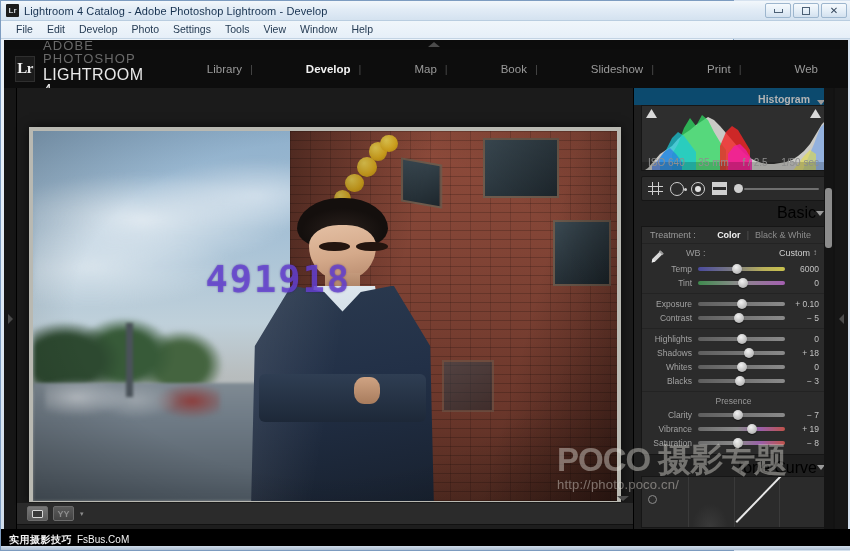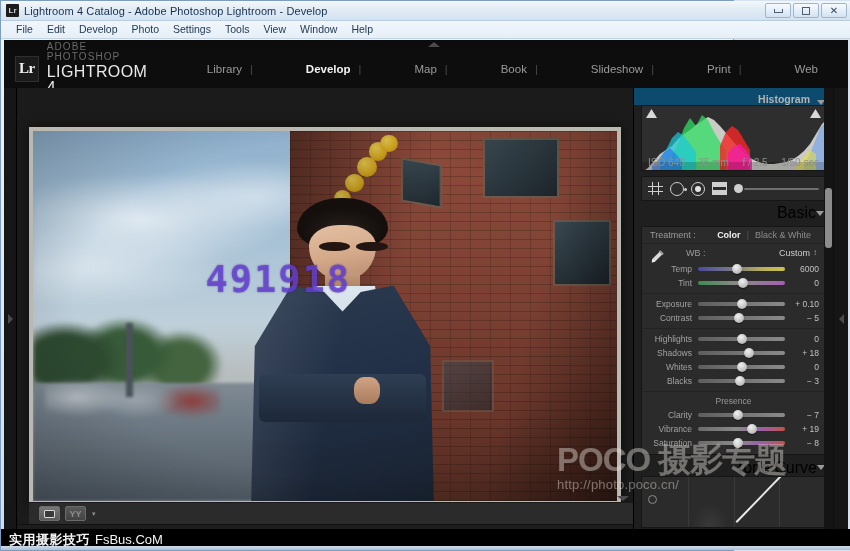--- a/index.html
+++ b/index.html
@@ -96,21 +96,21 @@
   #lr-logo {
     width: 26px; height: 26px; background: #1b1b1b;
     border: 1px solid #2f2f2f;
     color: #f0f0f0; font-size: 15px; font-weight: bold;
     display:flex; align-items:center; justify-content:center;
     letter-spacing: -.5px;
     font-family: "Liberation Serif", serif;
   }
   #identity-text { margin-left: 8px; line-height: 1; }
   #identity-sub {
-    font-size: 10px; color: #6a6a6a; letter-spacing: 1.1px; display:block;
+    font-size: 13px; color: #6a6a6a; letter-spacing: 1.1px; display:block;
     margin-bottom: 2px;
   }
   #identity-main {
     font-size: 16px; color: #e9e9e9; letter-spacing: .4px; display:block;
     font-weight: 300;
   }
   #module-picker {
     margin-left: auto; margin-right: 22px;
     display:flex; align-items:center; gap: 0px;
     font-size: 11.5px;
@@ -285,21 +285,21 @@
     font-family: "DejaVu Sans Mono", monospace;
     font-size: 37px; font-weight: bold;
     color: rgba(104,68,212,.78);
     letter-spacing: 2px;
     text-shadow: 0 0 2px rgba(40,10,120,.5);
     white-space: nowrap;
   }
 
   
   #viewer-toolbar {
-    position:absolute; left:12px; bottom:25px; width:616px; height:22px;
+    position:absolute; left:0; bottom:25px; width:616px; height:22px;
     background:#2b2b2b; border-top:1px solid #1a1a1a;
     display:flex; align-items:center; padding: 0 10px;
   }
   .vt-btn {
     height:15px; min-width:21px;
     background: linear-gradient(180deg,#5a5a5a,#434343);
     border:1px solid #6b6b6b; border-radius:2px;
     display:flex;align-items:center;justify-content:center;
     margin-right:5px; padding: 0 3px;
   }
@@ -513,21 +513,21 @@
   
   #status-strip {
     position:absolute; left:0; bottom:0; width:850px; height:21px;
     background:#000;
   }
   #status-wm {
     position:absolute; left:2px; top:1px;
     height:19px; display:flex; align-items:center;
     padding: 0 6px;
     background:#000;
-    color:#f4f4f4; font-size:13px; white-space:nowrap;
+    color:#f4f4f4; font-size:10px; white-space:nowrap;
   }
   #status-wm .cn { font-weight:bold; letter-spacing:.5px; }
   #status-wm .en { margin-left:5px; }
   #status-under {
     position:absolute; left:0; bottom:0; width:850px; height:4px;
     background: linear-gradient(180deg,#cfdcea,#aebfd2);
   }
 </style>
 </head>
 <body>

